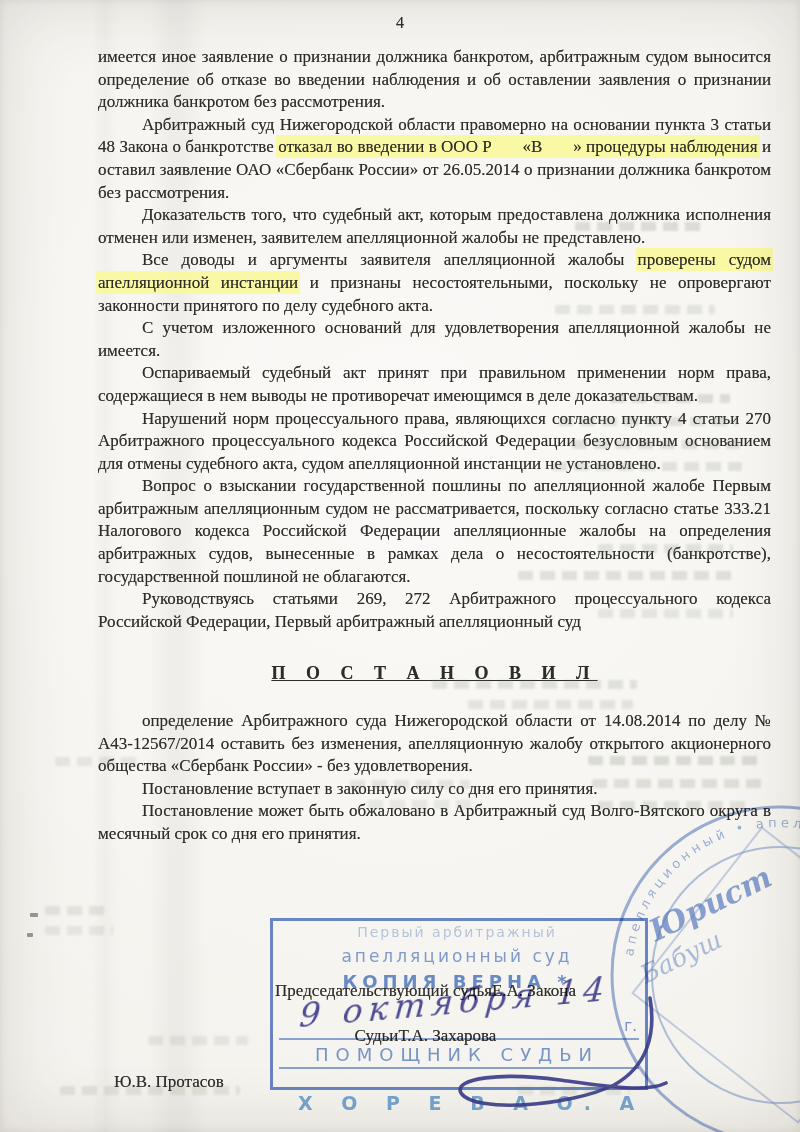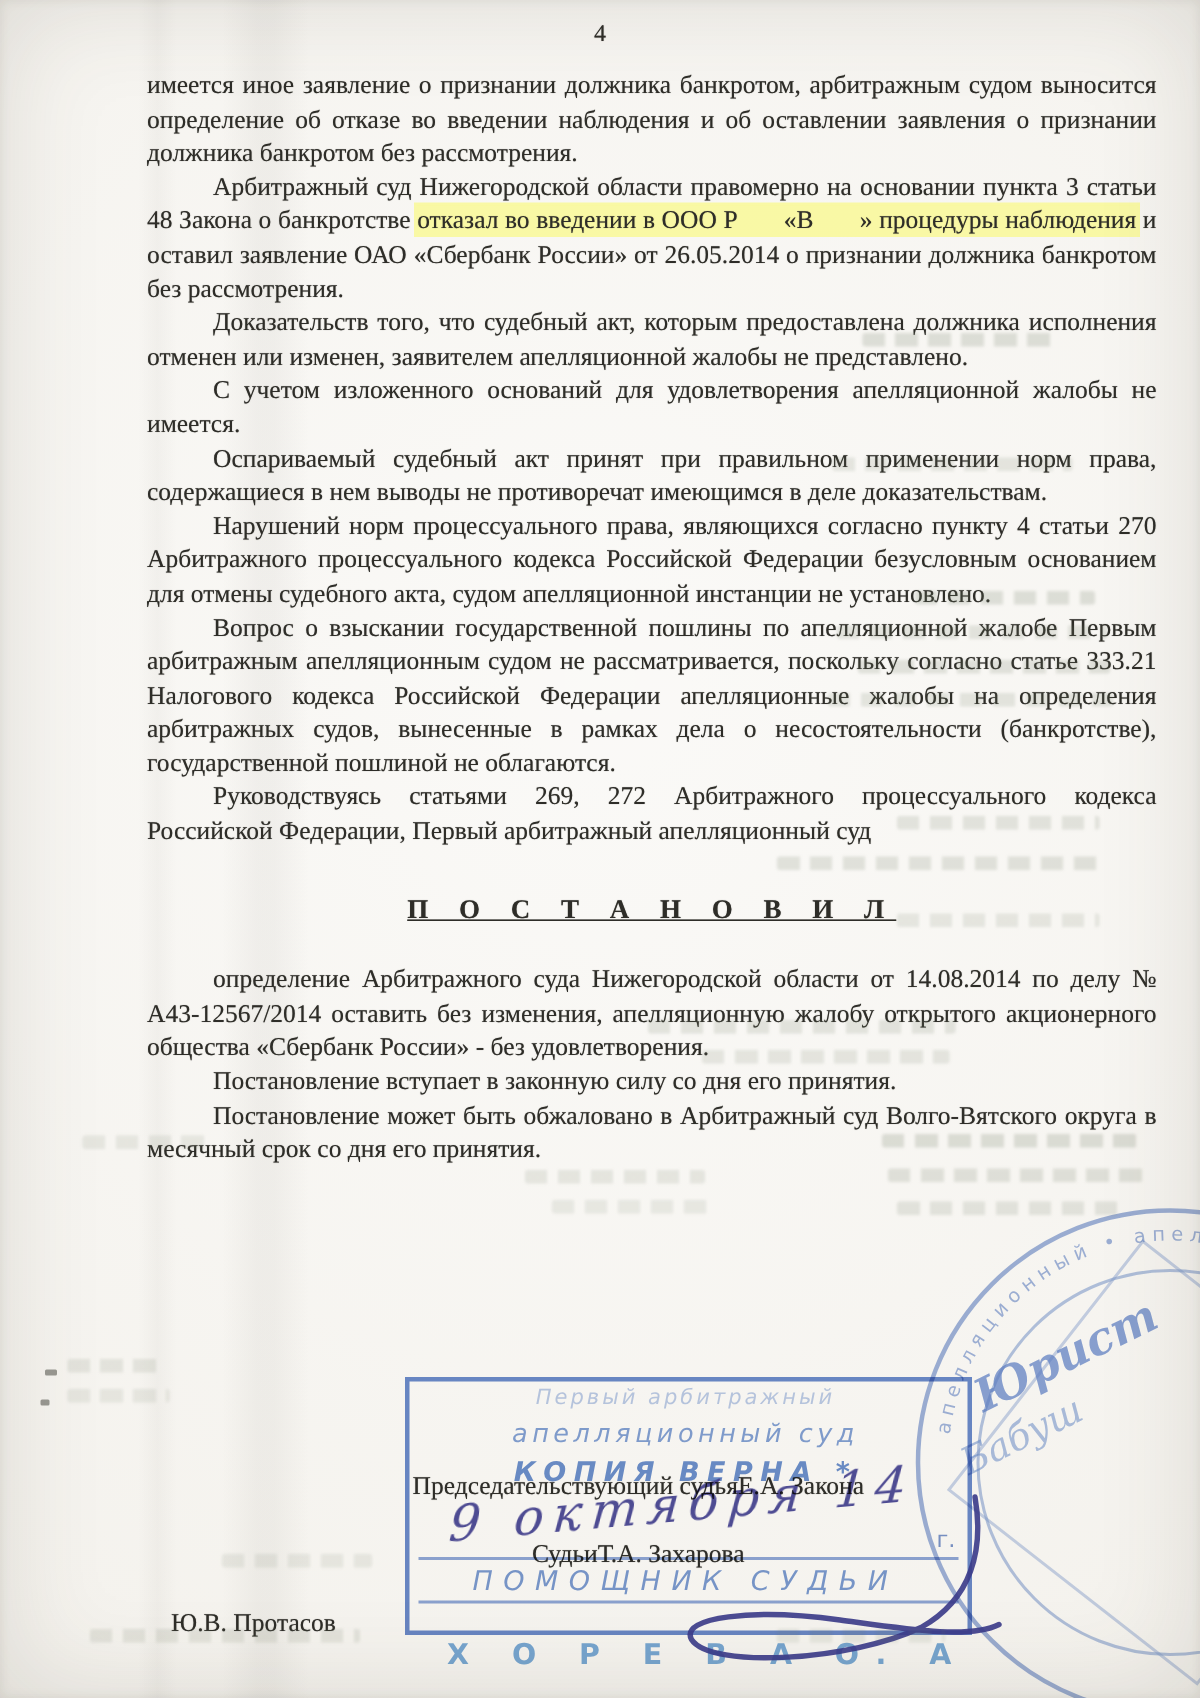--- a/index.html
+++ b/index.html
@@ -48,21 +48,21 @@
     filter:blur(1.1px);
   }
   .speck{position:absolute;background:rgba(60,60,52,.5);border-radius:1px;filter:blur(.4px);pointer-events:none;}
   
   .copy-stamp{
     position:absolute;left:270px;top:918px;width:372px;height:166px;
     border:3px solid rgba(58,100,190,.75);
     mix-blend-mode:multiply;pointer-events:none;
   }
   .copy-stamp .innerline{position:absolute;left:6px;right:6px;height:0;border-top:2px solid rgba(70,110,195,.6);}
-  .cs-txt{position:absolute;left:0;right:4px;text-align:center;font-family:"DejaVu Sans",sans-serif;filter:blur(.4px);white-space:nowrap;font-style:italic;}
+  .cs-txt{position:absolute;left:0;right:4px;text-align:center;font-family:"DejaVu Sans",sans-serif;filter:blur(.4px);white-space:nowrap;}
   .cs-l1{top:3px;font-size:14px;letter-spacing:2px;color:rgba(120,152,212,.5);}
   .cs-l2{top:25px;font-size:17px;letter-spacing:3px;color:rgba(100,138,205,.8);}
   .cs-l3{top:50px;font-size:18px;font-weight:bold;letter-spacing:5px;color:rgba(92,132,202,.9);}
   .cs-dateline{top:117px;}
   .cs-gsuffix{position:absolute;right:8px;top:96px;font-size:15px;color:rgba(90,122,192,.8);font-family:"DejaVu Sans",sans-serif;}
   .cs-l4{top:123px;font-size:18px;letter-spacing:7px;color:rgba(100,138,205,.85);}
   .cs-bottomline{top:146px;}
   .handwrite-date{
     position:absolute;left:26px;top:62px;
     font-family:"DejaVu Serif",serif;font-style:italic;
@@ -87,20 +87,21 @@
 
   <div class="scanband band1"></div>
   <div class="scanband band2"></div>
 
   <div class="page-number">4</div>
 
   <div class="doc-body">
       <p class="para"><span>имеется иное заявление о признании должника банкротом, арбитражным судом выносится определение об отказе во введении наблюдения и об оставлении заявления о признании должника банкротом без рассмотрения.</span></p>
       <p class="para indent"><span>Арбитражный суд Нижегородской области правомерно на основании пункта 3 статьи 48 Закона о банкротстве </span><span class="hl">отказал во введении в ООО Р&nbsp;&nbsp;&nbsp;&nbsp;&nbsp;&nbsp;&nbsp;«В&nbsp;&nbsp;&nbsp;&nbsp;&nbsp;&nbsp;&nbsp;» процедуры наблюдения</span><span> и оставил заявление ОАО «Сбербанк России» от 26.05.2014 о признании должника банкротом без рассмотрения.</span></p>
       <p class="para indent"><span>Доказательств того, что судебный акт, которым предоставлена должника исполнения отменен или изменен, заявителем апелляционной жалобы не представлено.</span></p>
+      <p class="para indent"><span>Все доводы и аргументы заявителя апелляционной жалобы </span><span class="hl">проверены судом апелляционной инстанции</span><span> и признаны несостоятельными, поскольку не опровергают законности принятого по делу судебного акта.</span></p>
       <p class="para indent"><span>С учетом изложенного оснований для удовлетворения апелляционной жалобы не имеется.</span></p>
       <p class="para indent"><span>Оспариваемый судебный акт принят при правильном применении норм права, содержащиеся в нем выводы не противоречат имеющимся в деле доказательствам.</span></p>
       <p class="para indent"><span>Нарушений норм процессуального права, являющихся согласно пункту 4 статьи 270 Арбитражного процессуального кодекса Российской Федерации безусловным основанием для отмены судебного акта, судом апелляционной инстанции не установлено.</span></p>
       <p class="para indent"><span>Вопрос о взыскании государственной пошлины по апелляционной жалобе Первым арбитражным апелляционным судом не рассматривается, поскольку согласно статье 333.21 Налогового кодекса Российской Федерации апелляционные жалобы на определения арбитражных судов, вынесенные в рамках дела о несостоятельности (банкротстве), государственной пошлиной не облагаются.</span></p>
       <p class="para indent"><span>Руководствуясь статьями 269, 272 Арбитражного процессуального кодекса Российской Федерации, Первый арбитражный апелляционный суд</span></p>
       <p class="heading"><span>П О С Т А Н О В И Л</span></p>
       <p class="para indent"><span>определение Арбитражного суда Нижегородской области от 14.08.2014 по делу № А43-12567/2014 оставить без изменения, апелляционную жалобу открытого акционерного общества «Сбербанк России» - без удовлетворения.</span></p>
       <p class="para indent"><span>Постановление вступает в законную силу со дня его принятия.</span></p>
       <p class="para indent"><span>Постановление может быть обжаловано в Арбитражный суд Волго-Вятского округа в месячный срок со дня его принятия.</span></p>
     </div>

